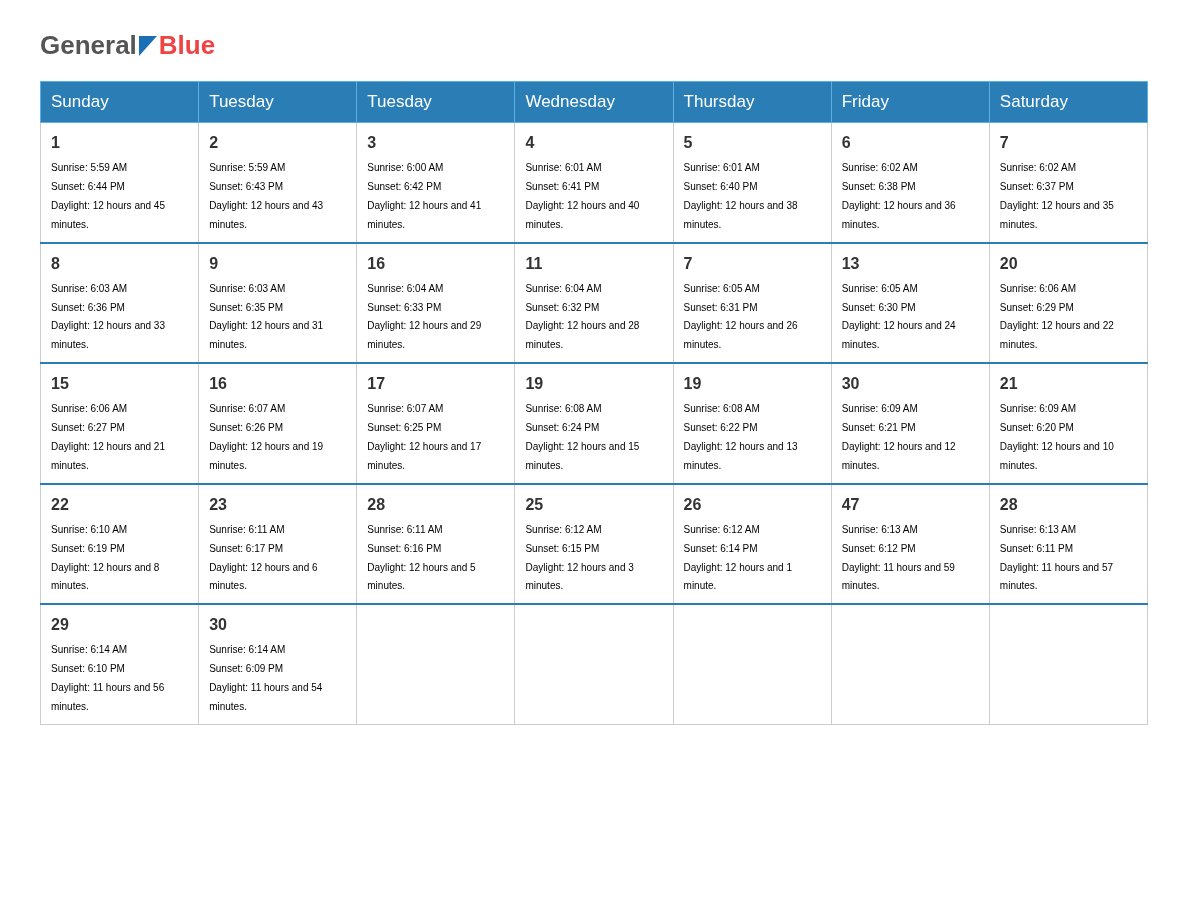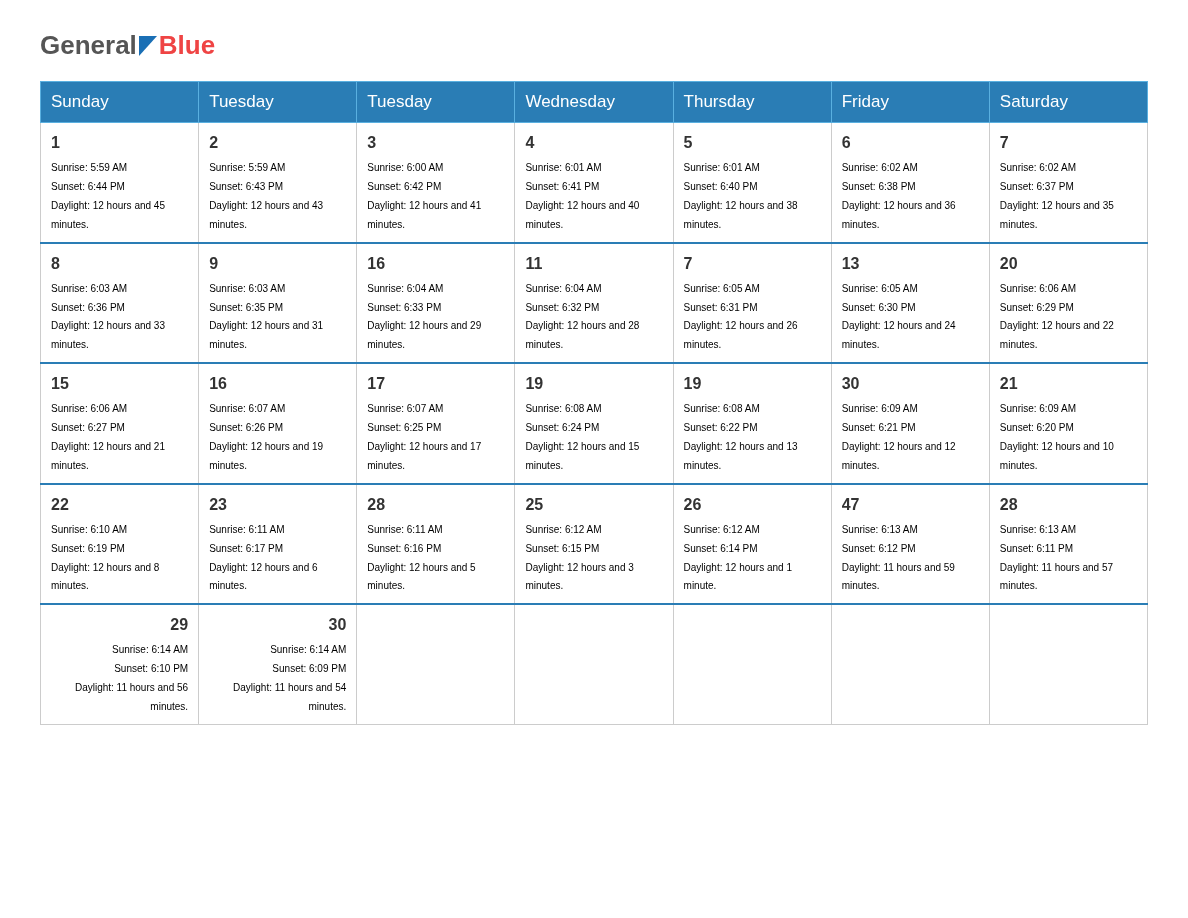--- a/index.html
+++ b/index.html
@@ -66,21 +66,20 @@
     }
     tbody tr td .day-info {
       font-size: 10px;
       color: #000000;
     }
     tbody tr {
       border-bottom: 2px solid #2a7db5;
     }
     tbody tr:last-child {
       border-bottom: none;
-      text-align: right;
     }
     .empty-cell {
       background: #fff;
     }
     .logo-wrapper {
       display: flex;
       align-items: center;
       font-size: 26px;
       font-weight: bold;
     }

